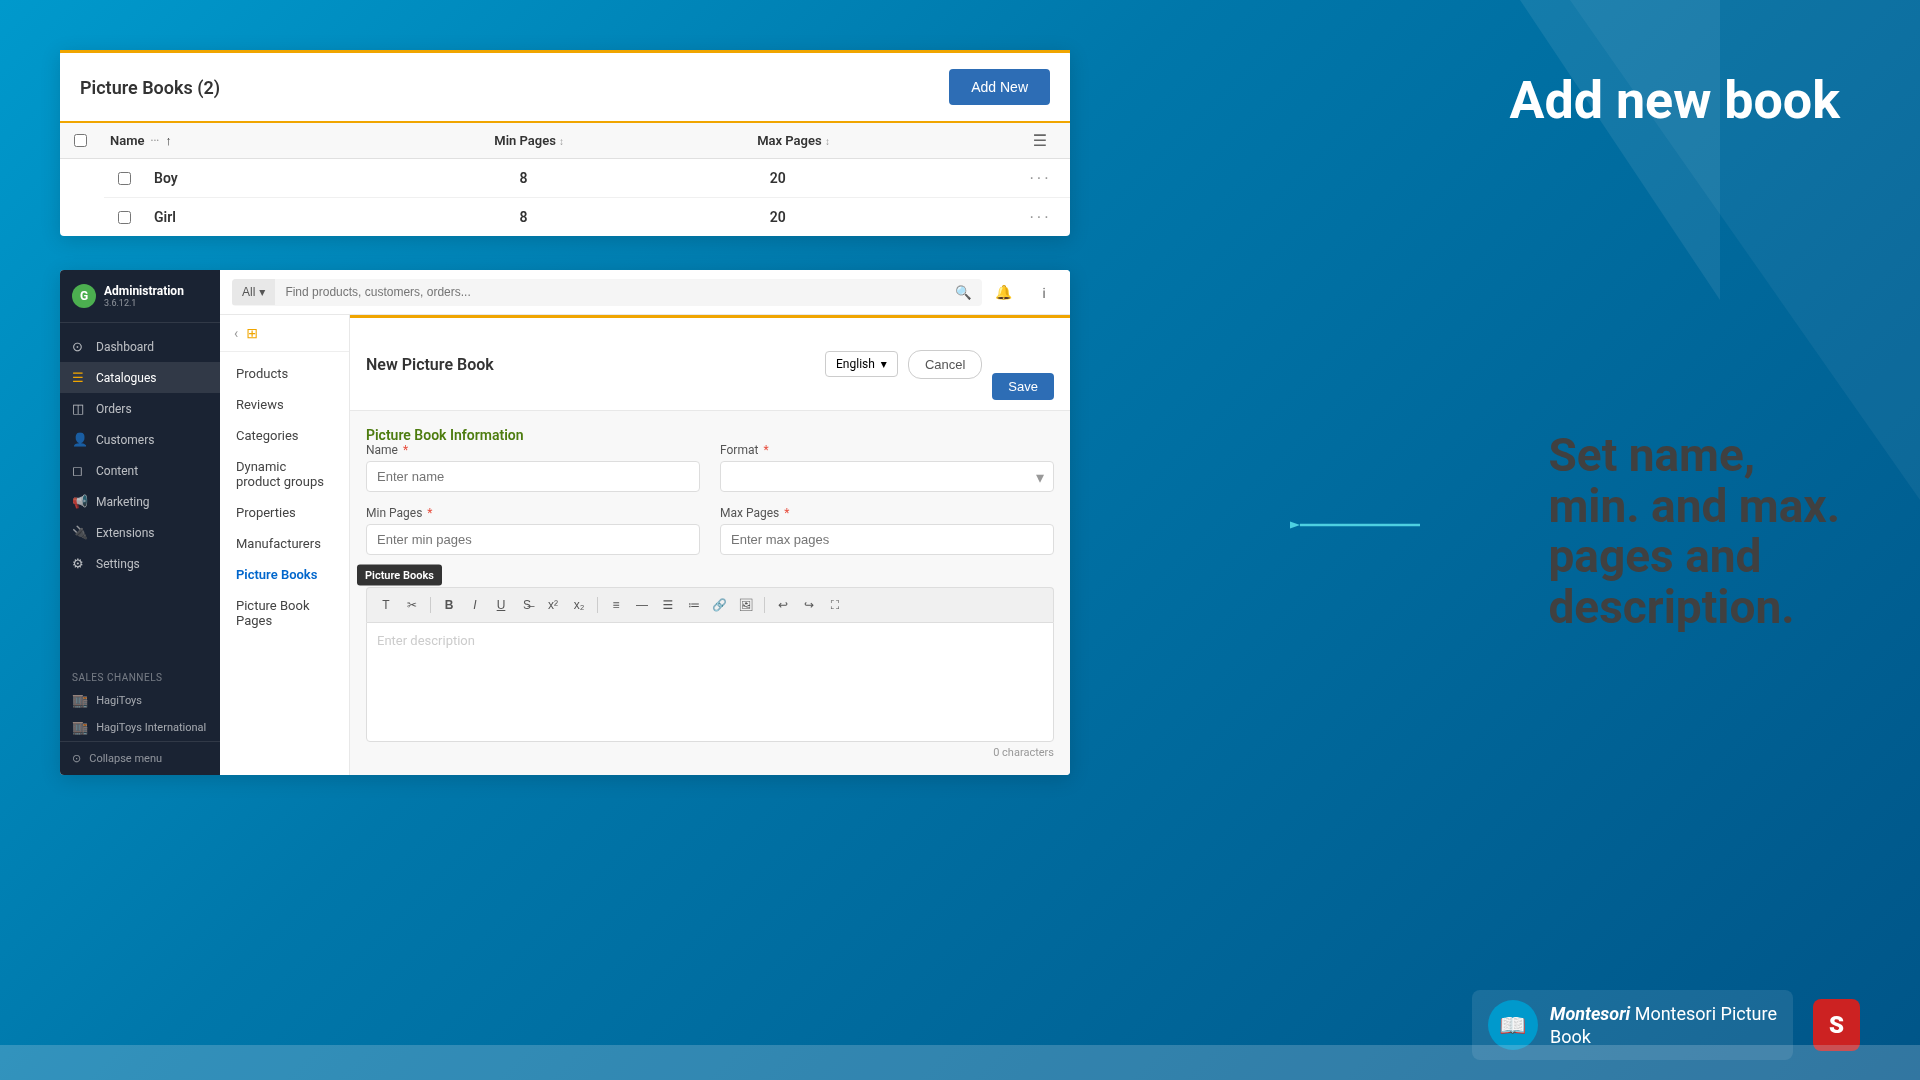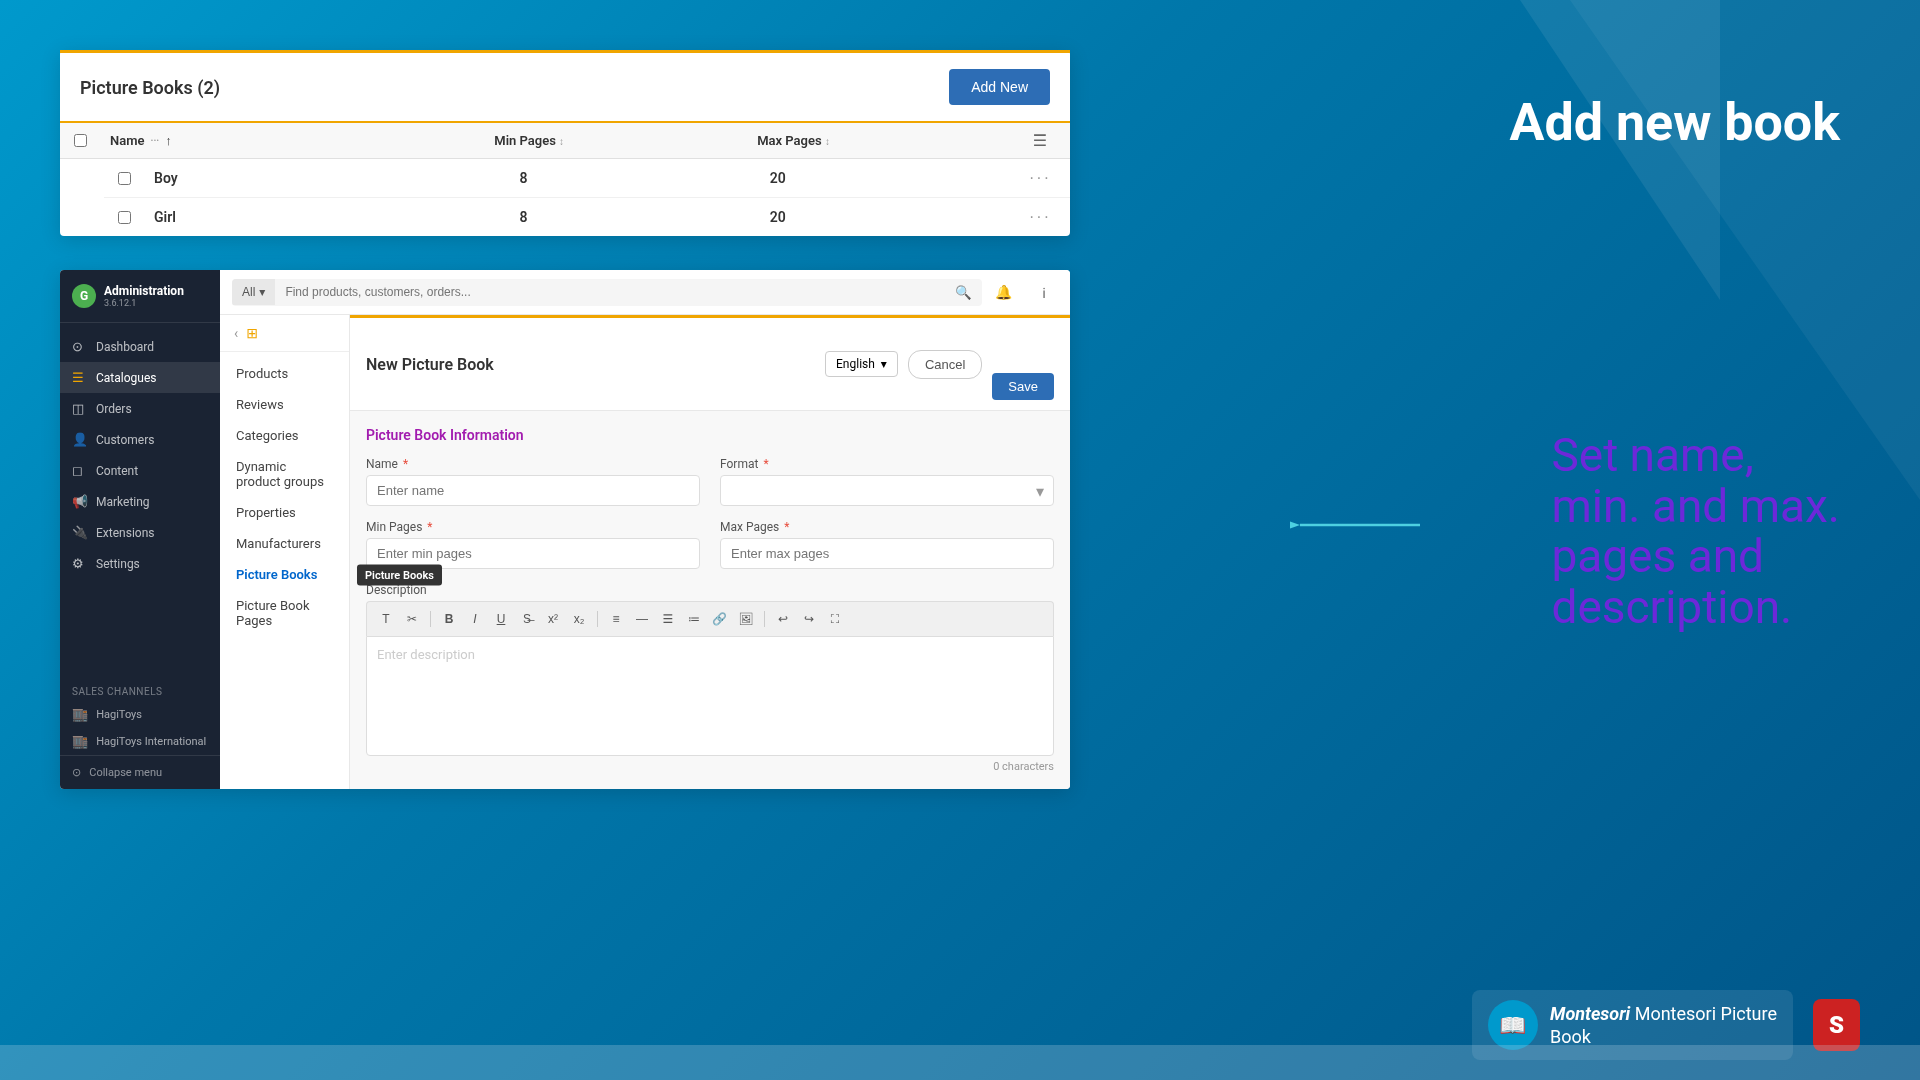--- a/index.html
+++ b/index.html
@@ -127,21 +127,21 @@
     .sort-icon { color: #999; font-size: 10px; }
     .col-settings-icon {
       color: #666;
       font-size: 16px;
       cursor: pointer;
     }
 
     
     .callout-add-book {
       position: absolute;
-      top: 94px;
+      top: 72px;
       right: 80px;
     }
     .callout-add-book-text {
       font-size: 52px;
       font-weight: 700;
       color: #fff;
       line-height: 1.1;
     }
 
     
@@ -398,22 +398,21 @@
       font-size: 13px;
       cursor: pointer;
       margin-top: 45px;
     }
     .form-body {
       padding: 16px;
     }
     .form-section-title {
       font-size: 14px;
       font-weight: 600;
-      color: #a21caf;
-      margin-bottom: 14px;
+      color: #4d7c0f;
     }
     .form-row {
       display: flex;
       gap: 20px;
       margin-bottom: 14px;
     }
     .form-group {
       flex: 1;
       display: flex;
       flex-direction: column;
@@ -516,22 +515,22 @@
 
     
     .callout-set-name {
       position: absolute;
       top: 430px;
       right: 80px;
       max-width: 380px;
     }
     .callout-set-name-text {
       font-size: 46px;
-      font-weight: 400;
-      color: #6d28d9;
+      font-weight: 700;
+      color: #404040;
       line-height: 1.1;
     }
 
     
     .bottom-logos {
       position: absolute;
       bottom: 20px;
       right: 60px;
       display: flex;
       align-items: center;

